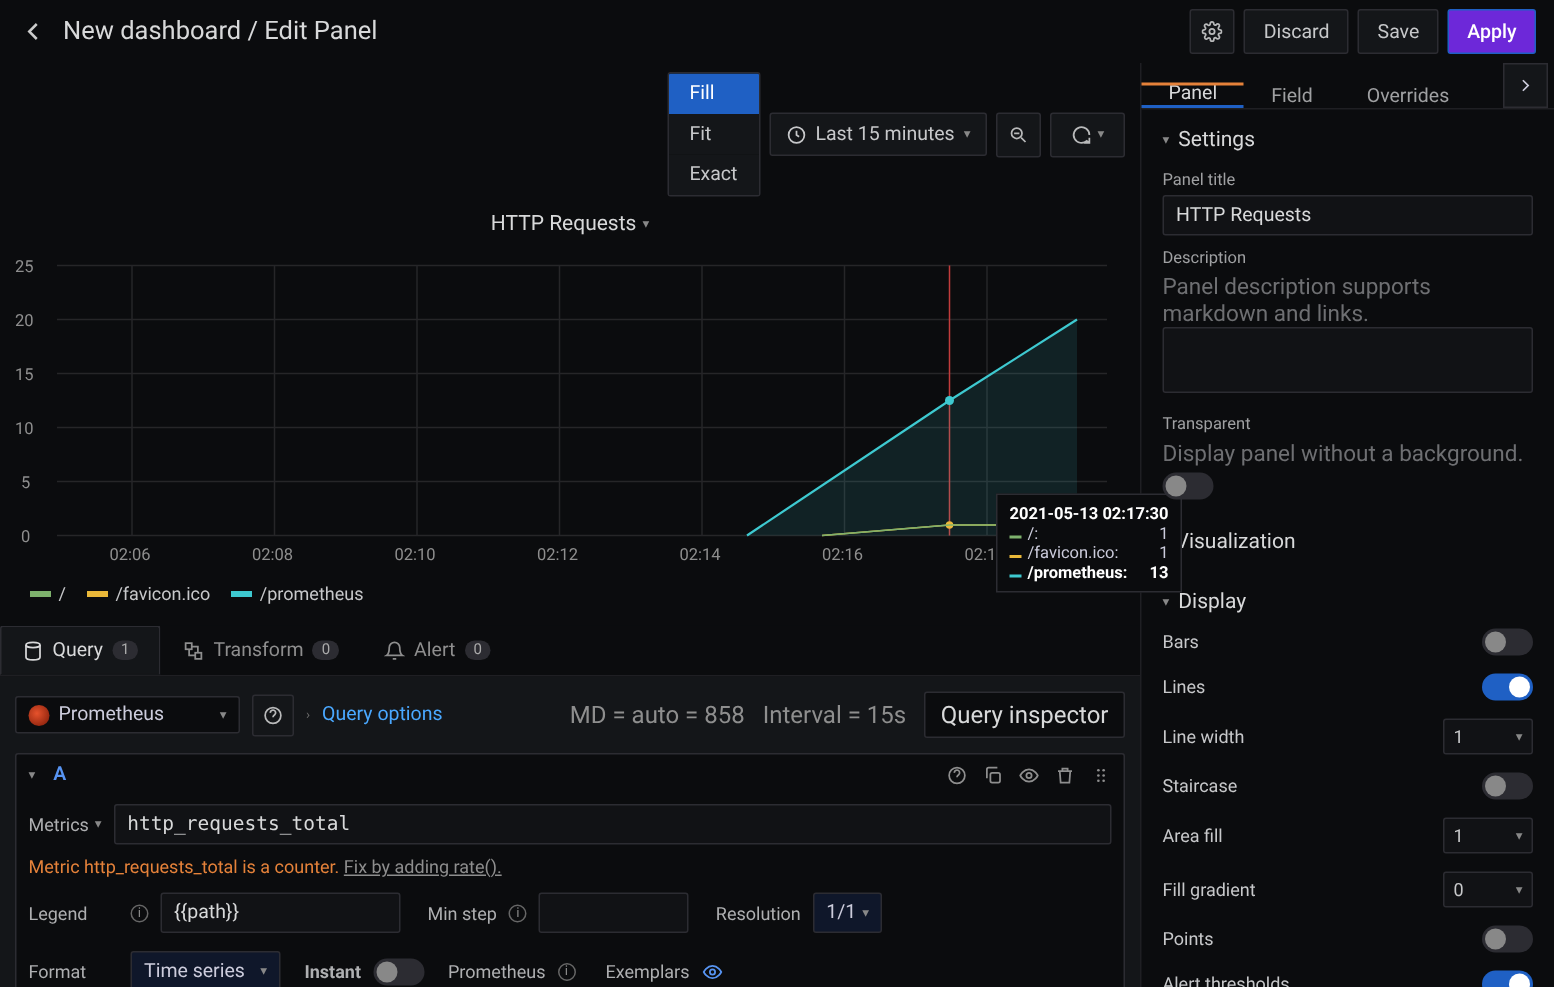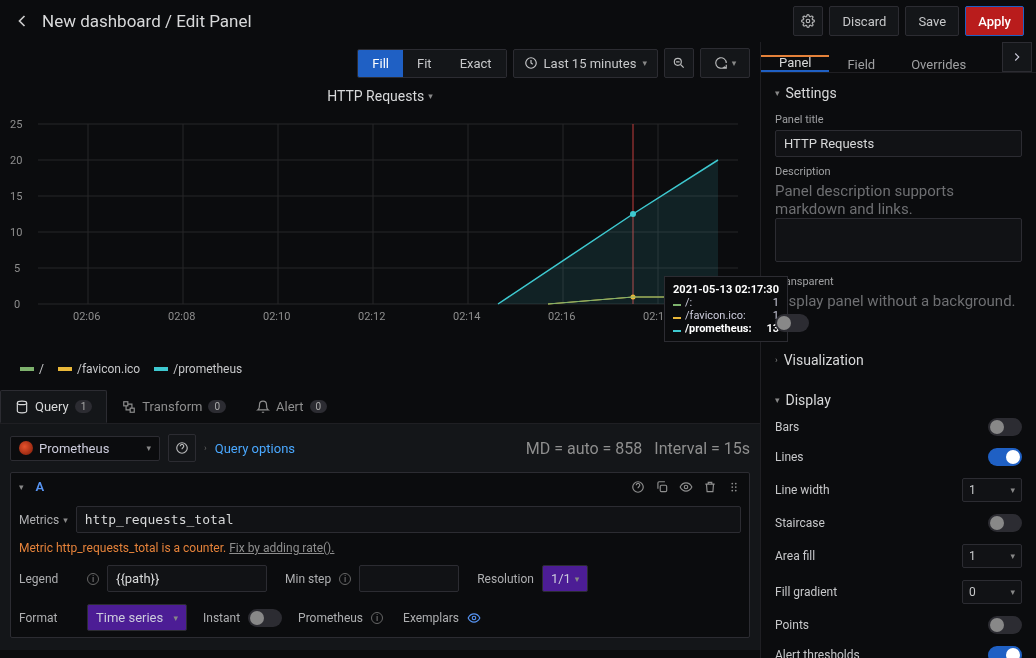--- a/index.html
+++ b/index.html
@@ -27,29 +27,29 @@
     display: flex; align-items: center; justify-content: center;
     background: #141619; border: 1px solid #2c2c32; border-radius: 2px;
     cursor: pointer; color: #b8b9ba;
   }
   .text-btn {
     height: 30px; padding: 0 12px;
     display: flex; align-items: center;
     background: #141619; border: 1px solid #2c2c32; border-radius: 2px;
     cursor: pointer; color: #c7c8ca; font-size: 13px;
   }
-  .apply-btn { background: #b91c1c; border-color: #1f60c4; color: #fff; font-weight: 500; }
+  .apply-btn { background: #6d28d9; border-color: #1f60c4; color: #fff; font-weight: 500; }
 
   
   .toolbar {
     display: flex; justify-content: flex-end; align-items: center;
     padding: 6px 10px 6px 10px; gap: 6px;
     width: 760px;
   }
-  .btn-group { display: flex; border: 1px solid #2c2c32; border-radius: 2px; overflow: hidden; }
+  .btn-group { display: flex; border: 1px solid #2c2c32; border-radius: 2px; overflow: hidden; flex-direction: column; }
   .btn-group > div { padding: 6px 14px; cursor: pointer; background: #141619; color: #c7c8ca; }
   .btn-group > div.active { background: #1f60c4; color: #fff; }
   .time-btn {
     display: flex; align-items: center; gap: 6px;
     padding: 6px 10px; background: #141619; border: 1px solid #2c2c32;
     border-radius: 2px; cursor: pointer; color: #c7c8ca;
   }
 
   
   .main-area { display: flex; height: calc(100% - 42px); }
@@ -118,21 +118,21 @@
   .chev { font-size:9px; color:#888;}
   .text-input {
     background:#111215; border:1px solid #2c2c32; color:#d8d9da;
     padding:5px 8px; border-radius:2px; font-size:13px; font-family:inherit;
   }
   .metric-input { flex:1; font-family: ui-monospace, Menlo, monospace; }
   .warning { color:#e5823a; font-size:12px; padding:2px 8px 4px; }
   .warning a { color:#8e8e8e; text-decoration:underline; cursor:pointer; }
   .small-input { width:160px; }
   .mini-input { width:100px; }
-  .select-pill { display:flex; align-items:center; gap:4px; background:#4c1d95; border:1px solid #2c2c32; padding:5px 8px; border-radius:2px; cursor:pointer;}
+  .select-pill { display:flex; align-items:center; gap:4px; background:#0f172a; border:1px solid #2c2c32; padding:5px 8px; border-radius:2px; cursor:pointer;}
   .toggle {
     width:34px; height:18px; background:#2c2c32; border-radius:9px; position:relative; cursor:pointer;
   }
   .toggle::after{ content:""; width:14px; height:14px; background:#888; border-radius:50%; position:absolute; top:2px; left:2px; }
   .toggle.on { background:#1f60c4; }
   .toggle.on::after { left:18px; background:#fff; }
   .info-ic { width:12px;height:12px;border:1px solid #666;border-radius:50%;font-size:9px;line-height:10px;text-align:center;color:#888;}
 
   
   .rtabs { display:flex; border-bottom:1px solid #1f1f23; height:40px; align-items:flex-end;}
@@ -328,20 +328,21 @@
           <svg class="ic" viewBox="0 0 24 24" fill="none" stroke="currentColor" stroke-width="2">
               <circle cx="12" cy="12" r="9"></circle>
               <path d="M9 9a3 3 0 115 2c-1 1-2 1.5-2 3M12 18h.01"></path>
             </svg>
         </div>
         <span class="chev" style="color:#666">›</span>
         <span class="qopts">Query options</span>
         <div class="ds-right">
           <span>MD = auto = 858</span>
           <span>Interval = 15s</span>
+          <div class="inspector-btn">Query inspector</div>
         </div>
       </div>
 
       <div class="query-block">
         <div class="query-head">
           <span class="chev">▾</span>
           <span class="query-letter">A</span>
           <span class="spacer"></span>
           <div class="row-icons">
             <svg class="ic" viewBox="0 0 24 24" fill="none" stroke="currentColor" stroke-width="2">
@@ -393,21 +394,21 @@
               <span>1/1</span>
               <span class="chev">▾</span>
             </div>
         </div>
         <div class="field-row">
           <span class="field-label" style="width:60px;">Format</span>
           <div class="select-pill" style="width:100px;justify-content:space-between;">
               <span>Time series</span>
               <span class="chev">▾</span>
             </div>
-          <span class="field-label" style="margin-left:8px;">Instant</span>
+          <span class="field-label" style="margin-left:8px;font-weight:bold;">Instant</span>
           <div class="toggle"></div>
           <span class="field-label" style="margin-left:8px;">Prometheus</span>
           <span class="info-ic">i</span>
           <span class="field-label" style="margin-left:12px;">Exemplars</span>
           <svg class="ic eye-icon" viewBox="0 0 24 24" fill="none" stroke="currentColor" stroke-width="2">
               <path d="M2 12s3.5-7 10-7 10 7 10 7-3.5 7-10 7-10-7-10-7z"></path>
               <circle cx="12" cy="12" r="3"></circle>
             </svg>
         </div>
       </div>

